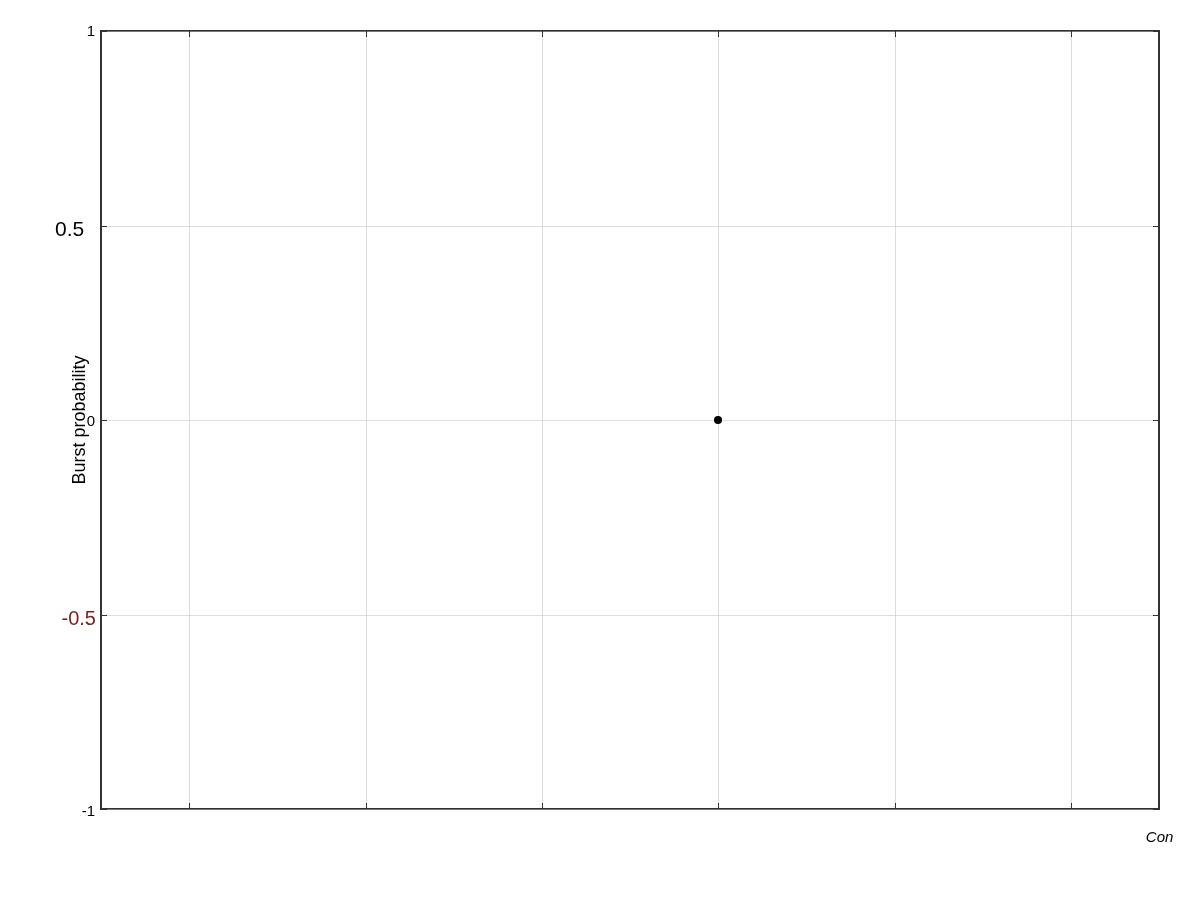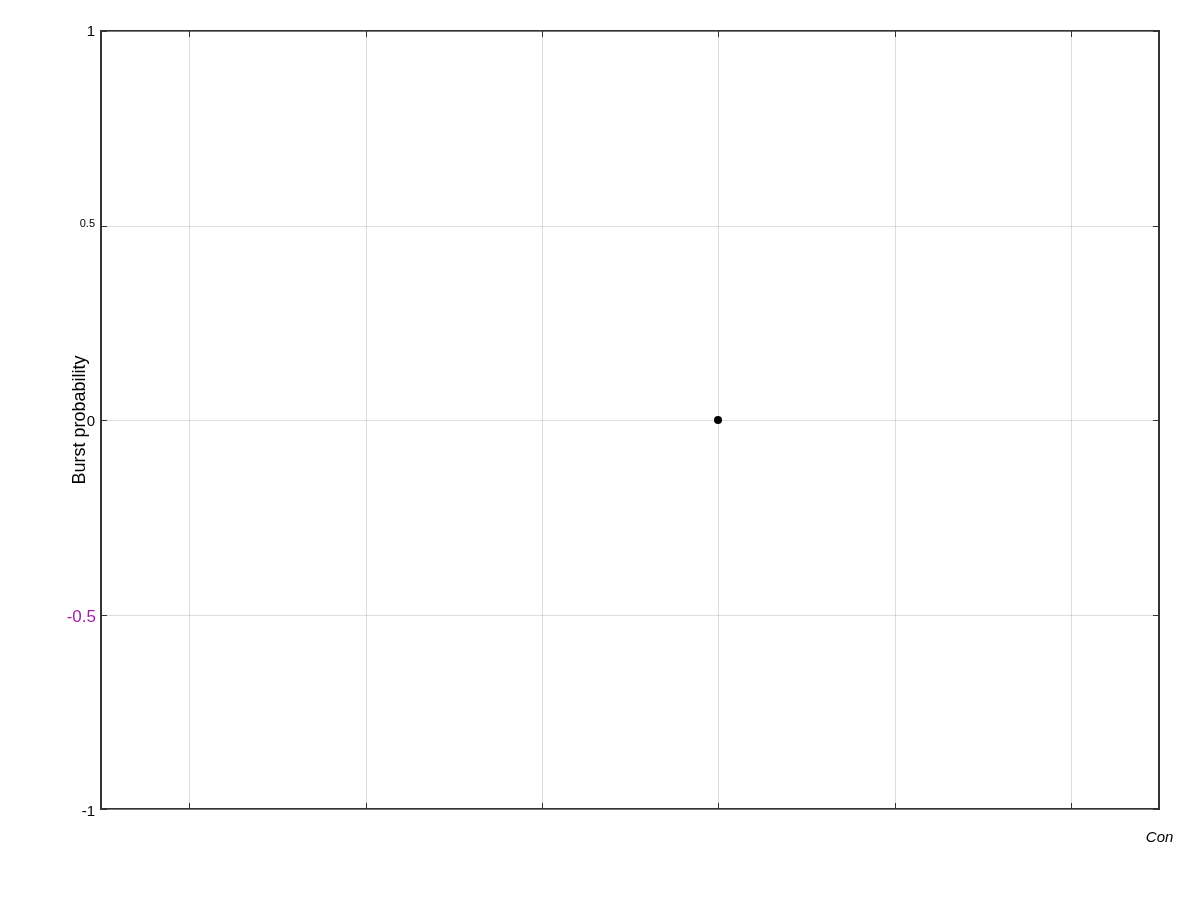--- a/index.html
+++ b/index.html
@@ -105,23 +105,23 @@
     <div style="position:absolute; top:0; left:58.33%; width:1px; height:6px; background:#333;"></div>
     <div style="position:absolute; top:0; left:75%; width:1px; height:6px; background:#333;"></div>
     <div style="position:absolute; top:0; left:91.67%; width:1px; height:6px; background:#333;"></div>
 
     <div class="data-point" style="left:58.33%; top:50%;"></div>
 
   </div>
 
   <div style="position:absolute; left:60px; top:calc(30px + 0% - 8px); font-size:15px; color:#000; text-align:right; width:35px;">1</div>
 
-  <div style="position:absolute; left:55px; top:calc(30px + 195px - 8px); font-size:11px; color:#000; text-align:right; width:40px;">0.5</div>
+  <div style="position:absolute; left:55px; top:calc(30px + 195px - 8px); font-size:21px; color:#000; width:40px;">0.5</div>
 
   <div style="position:absolute; left:60px; top:calc(30px + 390px - 8px); font-size:15px; color:#000; text-align:right; width:35px;">0</div>
 
-  <div style="position:absolute; left:48px; top:calc(30px + 585px - 8px); font-size:17px; color:#a21caf; text-align:right; width:48px;">-0.5</div>
+  <div style="position:absolute; left:48px; top:calc(30px + 585px - 8px); font-size:20px; color:#7f1d1d; text-align:right; width:48px;">-0.5</div>
 
   <div style="position:absolute; left:55px; top:calc(30px + 780px - 8px); font-size:15px; color:#000; text-align:right; width:40px;">-1</div>
 
   <div style="position:absolute; left:calc(100px + 8.33% * 10.6); bottom:55px; font-size:15px; color:#000; transform:translateX(-50%);font-style:italic;">Con</div>
 
 </div>
 
 </body></html>

